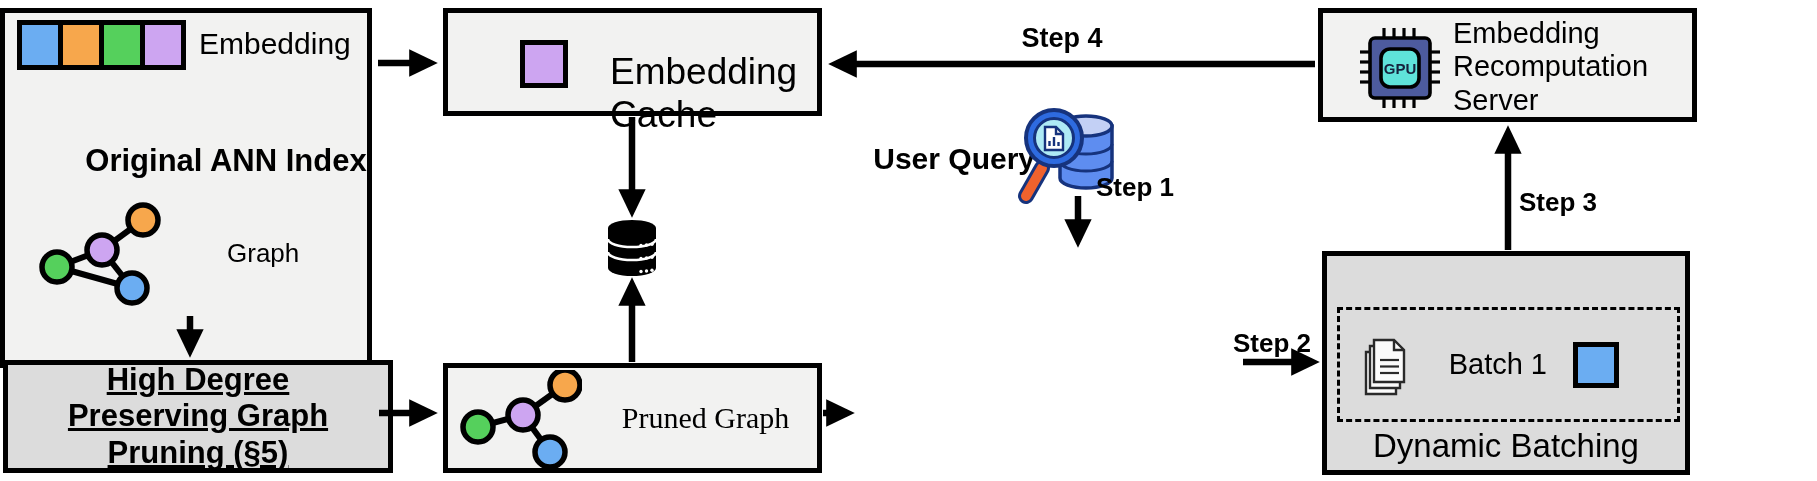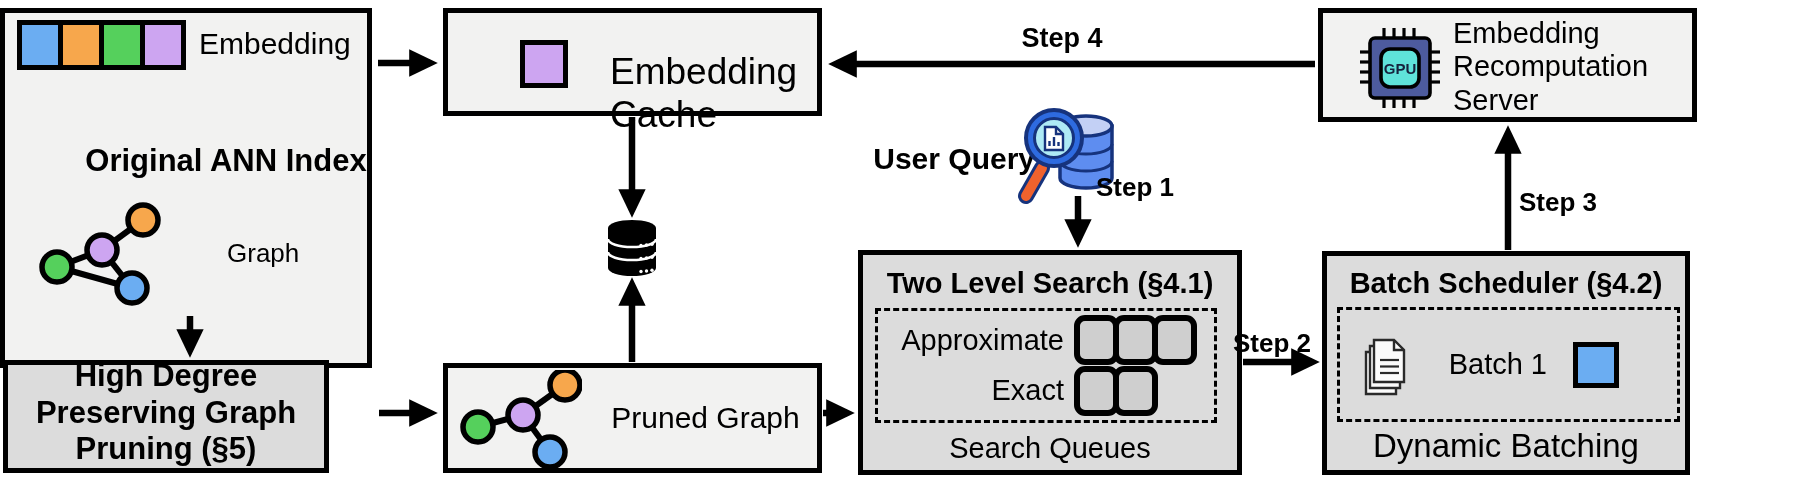--- a/index.html
+++ b/index.html
@@ -54,21 +54,21 @@
       <g stroke="#000" stroke-width="5.5">
         <circle cx="22" cy="69" r="15" style="fill: rgb(85, 208, 92);"></circle>
         <circle cx="67" cy="52" r="15" style="fill: rgb(205, 165, 241);"></circle>
         <circle cx="108" cy="22" r="15" style="fill: rgb(247, 167, 76);"></circle>
         <circle cx="97" cy="90" r="15" style="fill: rgb(107, 173, 242);"></circle>
       </g>
     </svg>
     <div class="lab" style="left:222px;top:225px;font-size:26px;">Graph</div>
   </div>
 
-  <div class="box" style="left: 3px; top: 360px; width: 326px; height: 113px; display: flex; align-items: flex-end; justify-content: center; background: rgb(220, 220, 220);">
+  <div class="box" style="left: 3px; top: 360px; width: 390px; height: 113px; display: flex; align-items: center; justify-content: center; background: rgb(220, 220, 220); text-decoration: underline;">
     <div class="wrap bold center" style="font-size:31px;line-height:1.18;width:340px;">High Degree Preserving Graph Pruning (§5)</div>
   </div>
 
   <div class="box" style="left: 443px; top: 8px; width: 379px; height: 108px; background: rgb(242, 242, 241);">
     <div class="cacheSq" style="left: 72px; top: 27px; background: rgb(205, 165, 241);"></div>
     <div class="lab wrap" style="left:162px;top:18px;width:190px;font-size:37px;line-height:1.16;margin-top:20px;">Embedding Cache</div>
   </div>
 
   <svg style="position:absolute;left:606px;top:219px;" width="52" height="58" viewBox="0 0 52 58">
     <path d="M2,9 h48 v40 h-48 z" fill="#000"></path>
@@ -82,21 +82,21 @@
         <circle cx="46" cy="25.2" r="1.7"></circle>
       <circle cx="35" cy="39.5" r="1.7"></circle>
         <circle cx="40.5" cy="39" r="1.7"></circle>
         <circle cx="46" cy="38.2" r="1.7"></circle>
       <circle cx="35" cy="52.5" r="1.7"></circle>
         <circle cx="40.5" cy="52" r="1.7"></circle>
         <circle cx="46" cy="51.2" r="1.7"></circle>
     </g>
   </svg>
 
-  <div class="box" style="left: 443px; top: 363px; width: 379px; height: 110px; background: rgb(242, 242, 241);">
+  <div class="box" style="left: 443px; top: 363px; width: 379px; height: 110px; background: rgb(242, 242, 241); font-family: Liberation Serif, serif;">
     <svg style="position:absolute;left:10px;top:2px;" width="124" height="100" viewBox="0 0 124 100">
       <g stroke="#000" stroke-width="6">
         <line x1="20" y1="57" x2="65" y2="45"></line>
         <line x1="65" y1="45" x2="107" y2="15"></line>
         <line x1="65" y1="45" x2="92" y2="82"></line>
       </g>
       <g stroke="#000" stroke-width="5.5">
         <circle cx="20" cy="57" r="15" style="fill: rgb(85, 208, 92);"></circle>
         <circle cx="65" cy="45" r="15" style="fill: rgb(205, 165, 241);"></circle>
         <circle cx="107" cy="15" r="15" style="fill: rgb(247, 167, 76);"></circle>
@@ -120,44 +120,22 @@
     <circle cx="40" cy="42" r="28" fill="#2e6be0" stroke="#16337d" stroke-width="4"></circle>
     <circle cx="40" cy="42" r="19.5" fill="#aeeaf5" stroke="#16337d" stroke-width="3"></circle>
 
     <path d="M31,31 h11 l7,7 v16 h-18 z" fill="#fff" stroke="#16337d" stroke-width="2.4"></path>
     <path d="M42,31 v7 h7" fill="none" stroke="#16337d" stroke-width="2.4"></path>
     <line x1="35.5" y1="50" x2="35.5" y2="45" stroke="#16337d" stroke-width="2.4"></line>
     <line x1="40" y1="50" x2="40" y2="41" stroke="#16337d" stroke-width="2.4"></line>
     <line x1="44.5" y1="50" x2="44.5" y2="46" stroke="#16337d" stroke-width="2.4"></line>
   </svg>
 
-  <div class="box" style="left: 858px; top: 250px; width: 384px; height: 225px; background: rgb(220, 220, 220);">
-    <div class="lab bold center" style="left:0;width:374px;top:12px;font-size:29px;">Two Level Search (§4.1)</div>
-    <div class="dashed" style="left:12px;top:53px;width:342px;height:115px;padding:4px 10px 4px 6px;">
-      <div class="qrow">
-        <div class="qlabel">Approximate</div>
-        <div class="slots">
-          <div class="slot" style="background: rgb(207, 207, 207);"></div>
-          <div class="slot" style="background: rgb(207, 207, 207);"></div>
-          <div class="slot" style="background: rgb(207, 207, 207);"></div>
-        </div>
-      </div>
-      <div class="qrow">
-        <div class="qlabel">Exact</div>
-        <div class="slots">
-          <div class="slot" style="background: rgb(207, 207, 207);"></div>
-          <div class="slot" style="background: rgb(207, 207, 207);"></div>
-        </div>
-      </div>
-    </div>
-    <div class="lab center" style="left:0;width:374px;bottom:5px;font-size:29px;">Search Queues</div>
-  </div>
 
   <div class="box" style="left: 1322px; top: 251px; width: 368px; height: 224px; background: rgb(220, 220, 220);">
-    <div class="lab bold center" style="left:0;width:358px;top:11px;font-size:29px;">Batch Scheduler (§4.2)</div>
     <div class="dashed" style="left:10px;top:51px;width:343px;height:115px;padding:4px 12px 4px 95px;">
       <svg style="position:absolute;left:22px;top:24px;" width="60" height="68" viewBox="0 0 60 68">
         <g fill="#fbfbfb" stroke="#2a2a2a" stroke-width="2.4">
           <path d="M4,18 h20 l10,10 v32 h-30 z"></path>
           <path d="M8,12 h20 l10,10 v32 h-30 z"></path>
           <path d="M12,6 h20 l10,10 v32 h-30 z"></path>
         </g>
         <path d="M32,6 v10 h10" fill="none" stroke="#2a2a2a" stroke-width="2.4"></path>
         <g stroke="#2a2a2a" stroke-width="2.2">
           <line x1="18" y1="26" x2="37" y2="26"></line>

